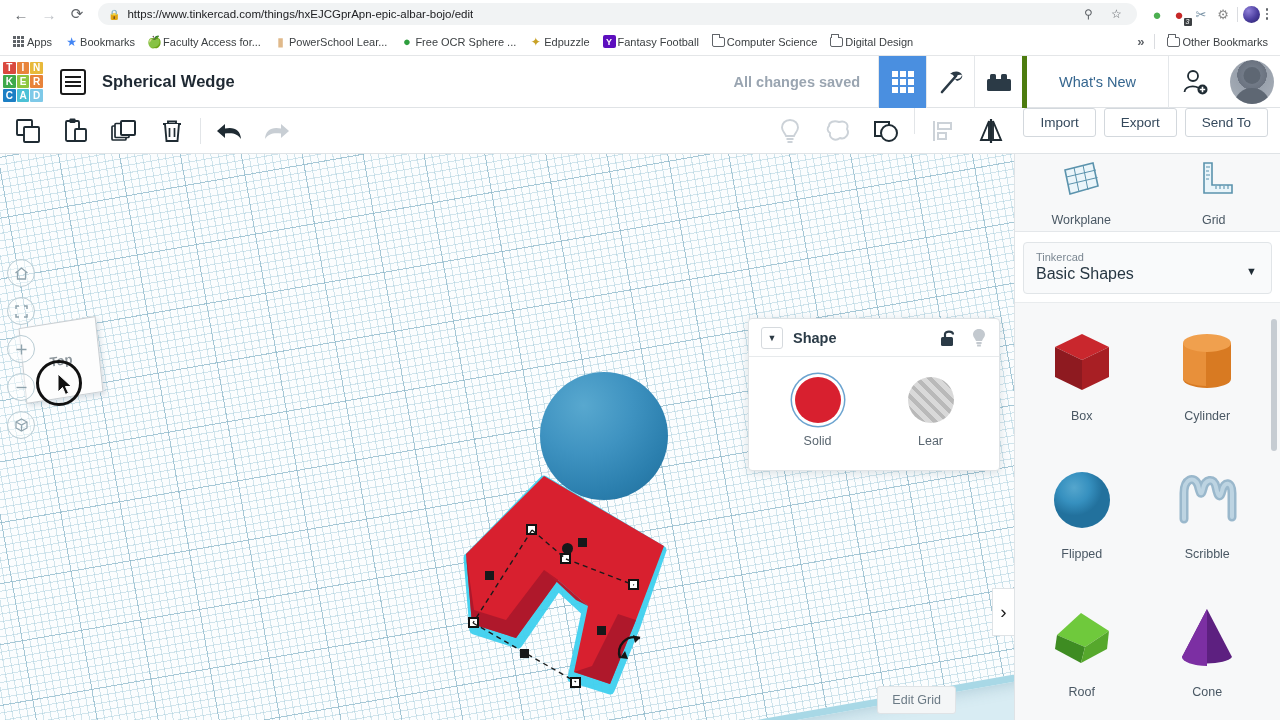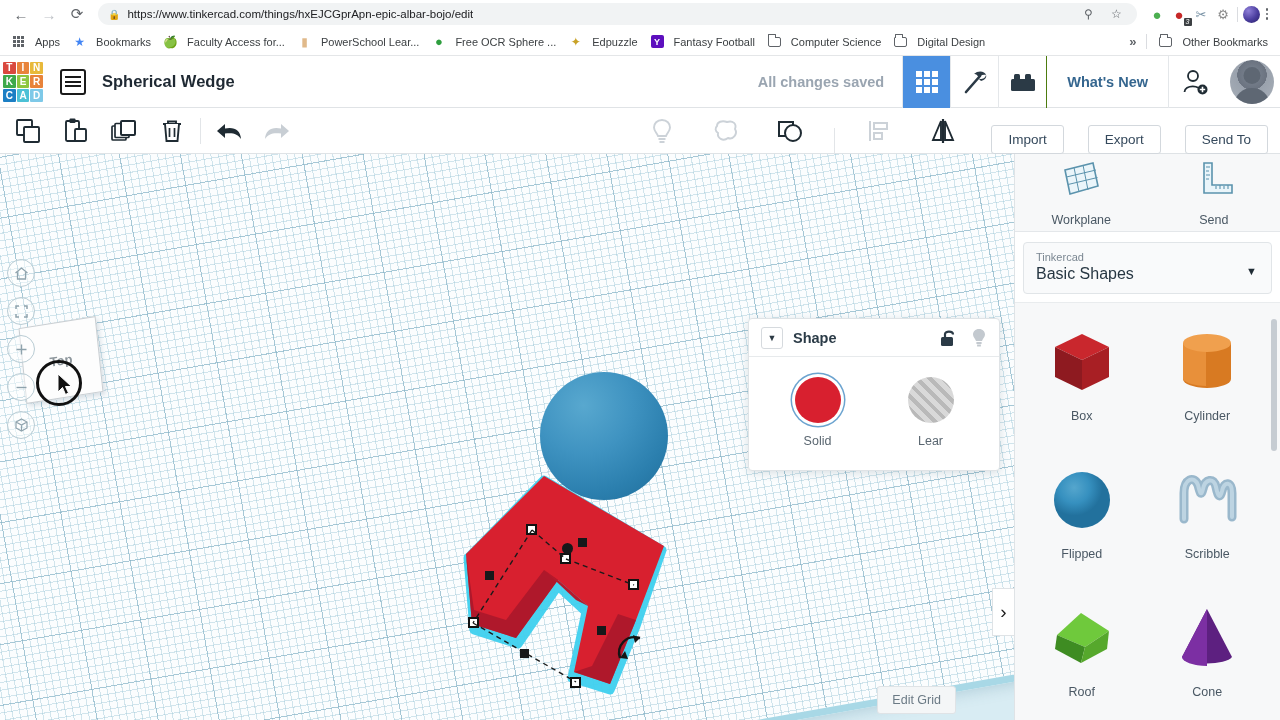--- a/index.html
+++ b/index.html
@@ -41,21 +41,21 @@
     background: radial-gradient(circle at 32% 28%, #8f7fd8 0%, #4a3d9e 55%, #2a1f66 100%);
   }
   .kebab { display:flex; flex-direction:column; gap:2px; padding: 0 4px; }
   .kebab i { width: 2.5px; height: 2.5px; border-radius: 50%; background: #5f6368; display:block; }
 
   .bookmarks-bar {
     height: 28px; background: #fff; display: flex; align-items: center;
     padding: 0 6px; gap: 1px; border-bottom: 1px solid #e4e6e8;
   }
   .bm {
-    display: flex; align-items: center; gap: 10px; padding: 3px 6px;
+    display: flex; align-items: center; gap: 2px; padding: 3px 6px;
     font-size: 11px; color: #3c4043; white-space: nowrap; border-radius: 3px;
   }
   .bm-ico { width: 13px; height: 13px; display:flex; align-items:center; justify-content:center; font-size: 10px; }
   .apps-grid { display: grid; grid-template-columns: repeat(3, 2.5px); gap: 1.5px; }
   .apps-grid i { width: 2.5px; height: 2.5px; background: #5f6368; display: block; }
   .folder-ico {
     width: 13px; height: 10px; border: 1.4px solid #5f6368; border-radius: 1px 2px 2px 2px;
     position: relative; background: #fff;
   }
   .folder-ico::before {
@@ -89,22 +89,22 @@
   .hdr-right { margin-left: auto; display: flex; align-items: center; height: 100%; }
   .saved-txt { font-size: 14.5px; color: #9aa5b1; font-weight: bold; padding-right: 18px; margin-left: 44px; }
   .hdr-btn {
     width: 48px; height: 52px; display:flex; align-items:center; justify-content:center;
     border-left: 1px solid #e4e7ea;
   }
   .hdr-btn.active { background: #4a8fe0; }
   .grid9 { display: grid; grid-template-columns: repeat(3,6px); grid-template-rows: repeat(3,6px); gap: 2px; }
   .grid9 i { background: #fff; display:block; }
   .whats-new {
-    font-size: 14.5px; color: #35668f; font-weight: bold; padding: 0 20px; height: 52px;
-    display:flex; align-items:center; border-left: 1px solid #4d7c0f;
+    font-size: 14.5px; color: #35668f; font-weight: normal; padding: 0 32px; height: 52px;
+    display:flex; align-items:center; border-left: 5px solid #4d7c0f;
   }
   .avatar-big {
     width: 44px; height: 44px; border-radius: 50%; margin: 0 6px 0 10px;
     background: radial-gradient(circle at 50% 34%, #7d8794 0%, #6b7380 40%, #9aa2ad 41%, #aab1ba 100%);
     position: relative; overflow: hidden;
   }
   .avatar-big::after {
     content:''; position:absolute; left:50%; bottom:-14px; transform: translateX(-50%);
     width: 34px; height: 30px; background:#5e6773; border-radius: 50% 50% 0 0;
   }
@@ -116,21 +116,21 @@
   
   .tc-toolbar {
     height: 46px; background: #fff; display: flex; align-items: center;
     border-bottom: 1px solid #dfe3e6; padding: 0 4px;
   }
   .tb {
     width: 48px; height: 46px; display:flex; align-items:center; justify-content:center;
   }
   .tb svg { display: block; }
   .tb-sep { width: 1px; height: 26px; background: #e2e5e8; margin: 0 4px; }
-  .tb-right { margin-left: auto; display: flex; align-items: flex-end; gap: 16px; }
+  .tb-right { margin-left: auto; display: flex; align-items: flex-start; gap: 0; }
   .pill {
     font-size: 13.5px; color: #35495c; background: #fff; border: 1px solid #d3d8dd;
     border-radius: 3px; padding: 6px 16px; margin-left: 8px;
   }
 
   
   .stage { position: relative; width: 1280px; height: 568px; display: flex; }
   .viewport {
     position: relative; width: 1014px; height: 568px; overflow: hidden;
     background: #d8ecf3;
@@ -587,21 +587,21 @@
           <path d="M6 11 L34 4 L39 27 L11 35 Z" fill="#eaf5fa" stroke="#5b93ad" stroke-width="1.6"></path>
           <path d="M15 8.5 L20 33 M24 6 L29 31 M7.5 18 L37 11 M9 25.5 L38.5 18.5" stroke="#5b93ad" stroke-width="1" fill="none"></path>
         </svg>
         <span class="sb-tool-label">Workplane</span>
       </div>
       <div class="sb-tool">
         <svg width="44" height="40" viewBox="0 0 44 40">
           <path d="M12 4 H20 V26 H40 V34 H12 Z" fill="#eaf5fa" stroke="#5b93ad" stroke-width="1.6"></path>
           <path d="M14 8 h4 M14 12 h3 M14 16 h4 M14 20 h3 M24 30 v-3 M28 30 v-4 M32 30 v-3 M36 30 v-4" stroke="#5b93ad" stroke-width="1.1"></path>
         </svg>
-        <span class="sb-tool-label">Send</span>
+        <span class="sb-tool-label">Grid</span>
       </div>
     </div>
 
     <div class="sb-select-wrap">
       <div class="sb-select">
         <div class="sb-sel-sup">Tinkercad</div>
         <div class="sb-sel-main">Basic Shapes</div>
         <div class="sb-sel-chev">▼</div>
       </div>
     </div>

